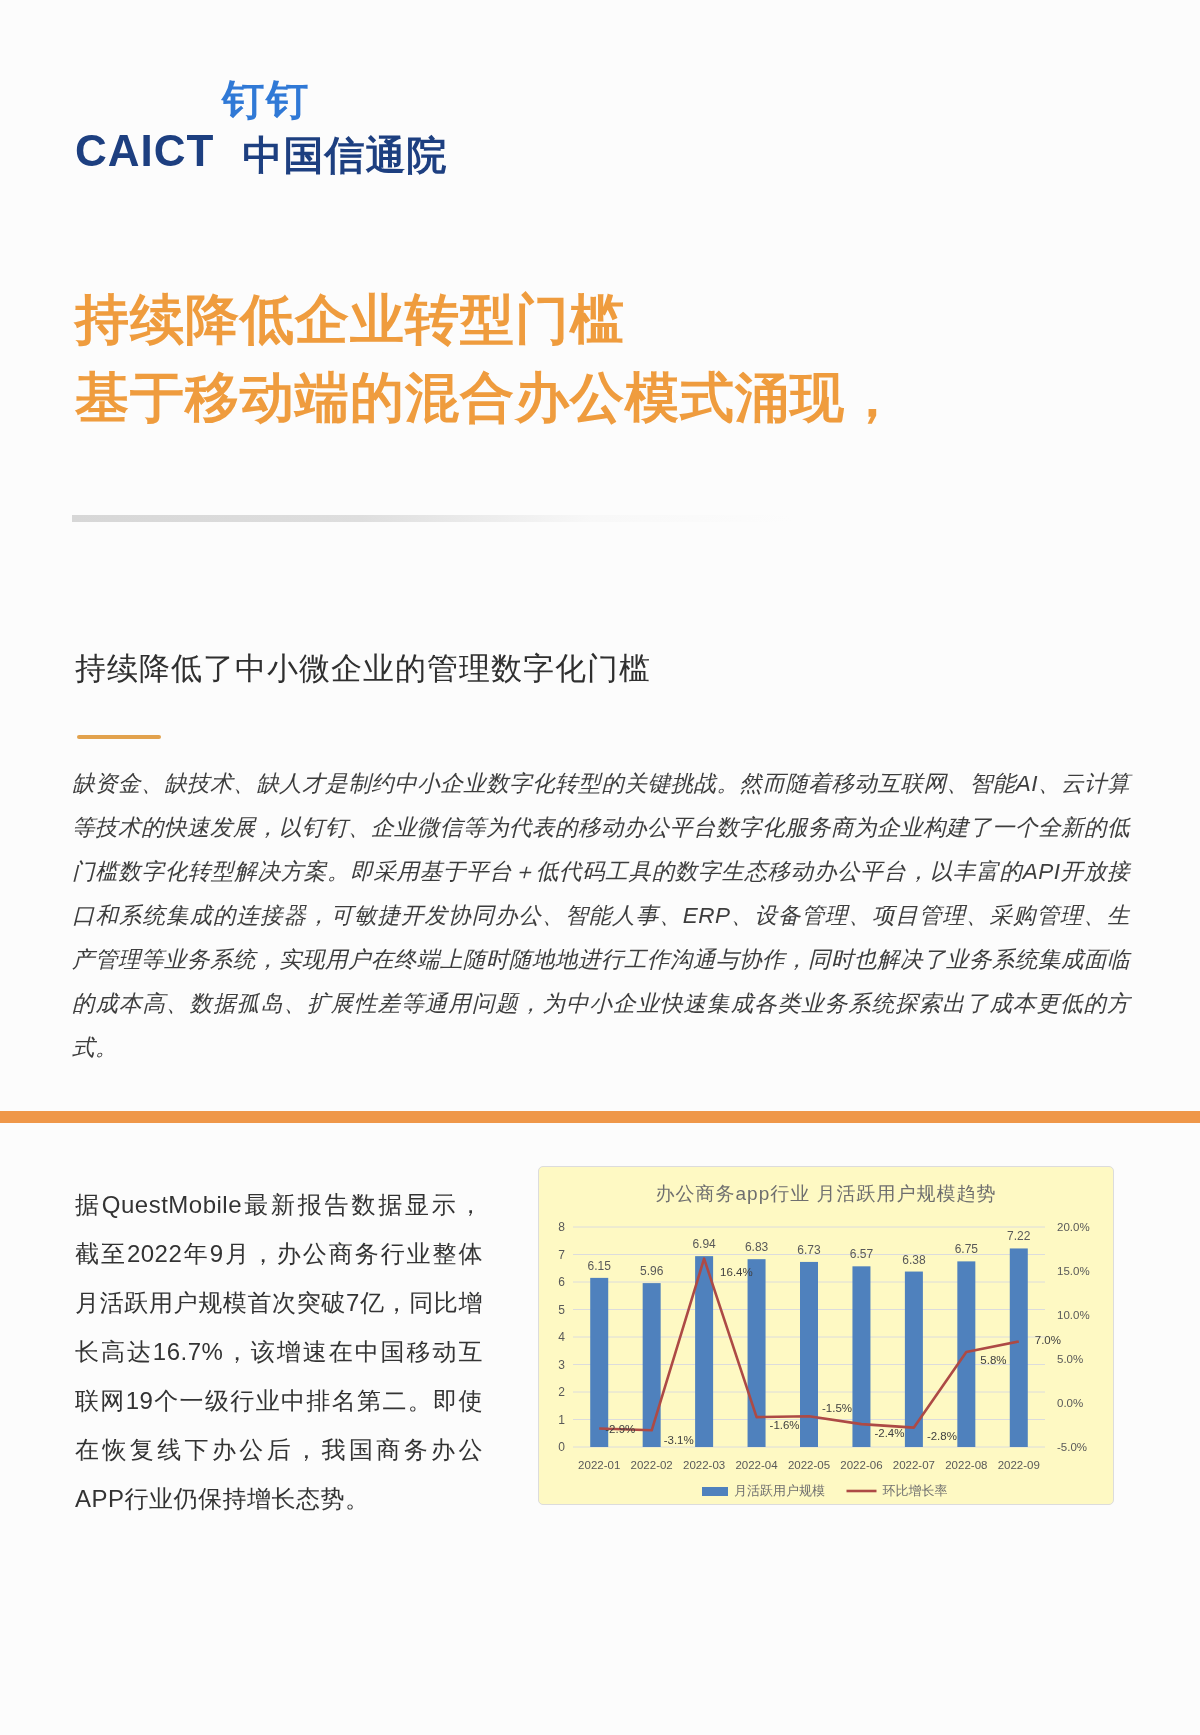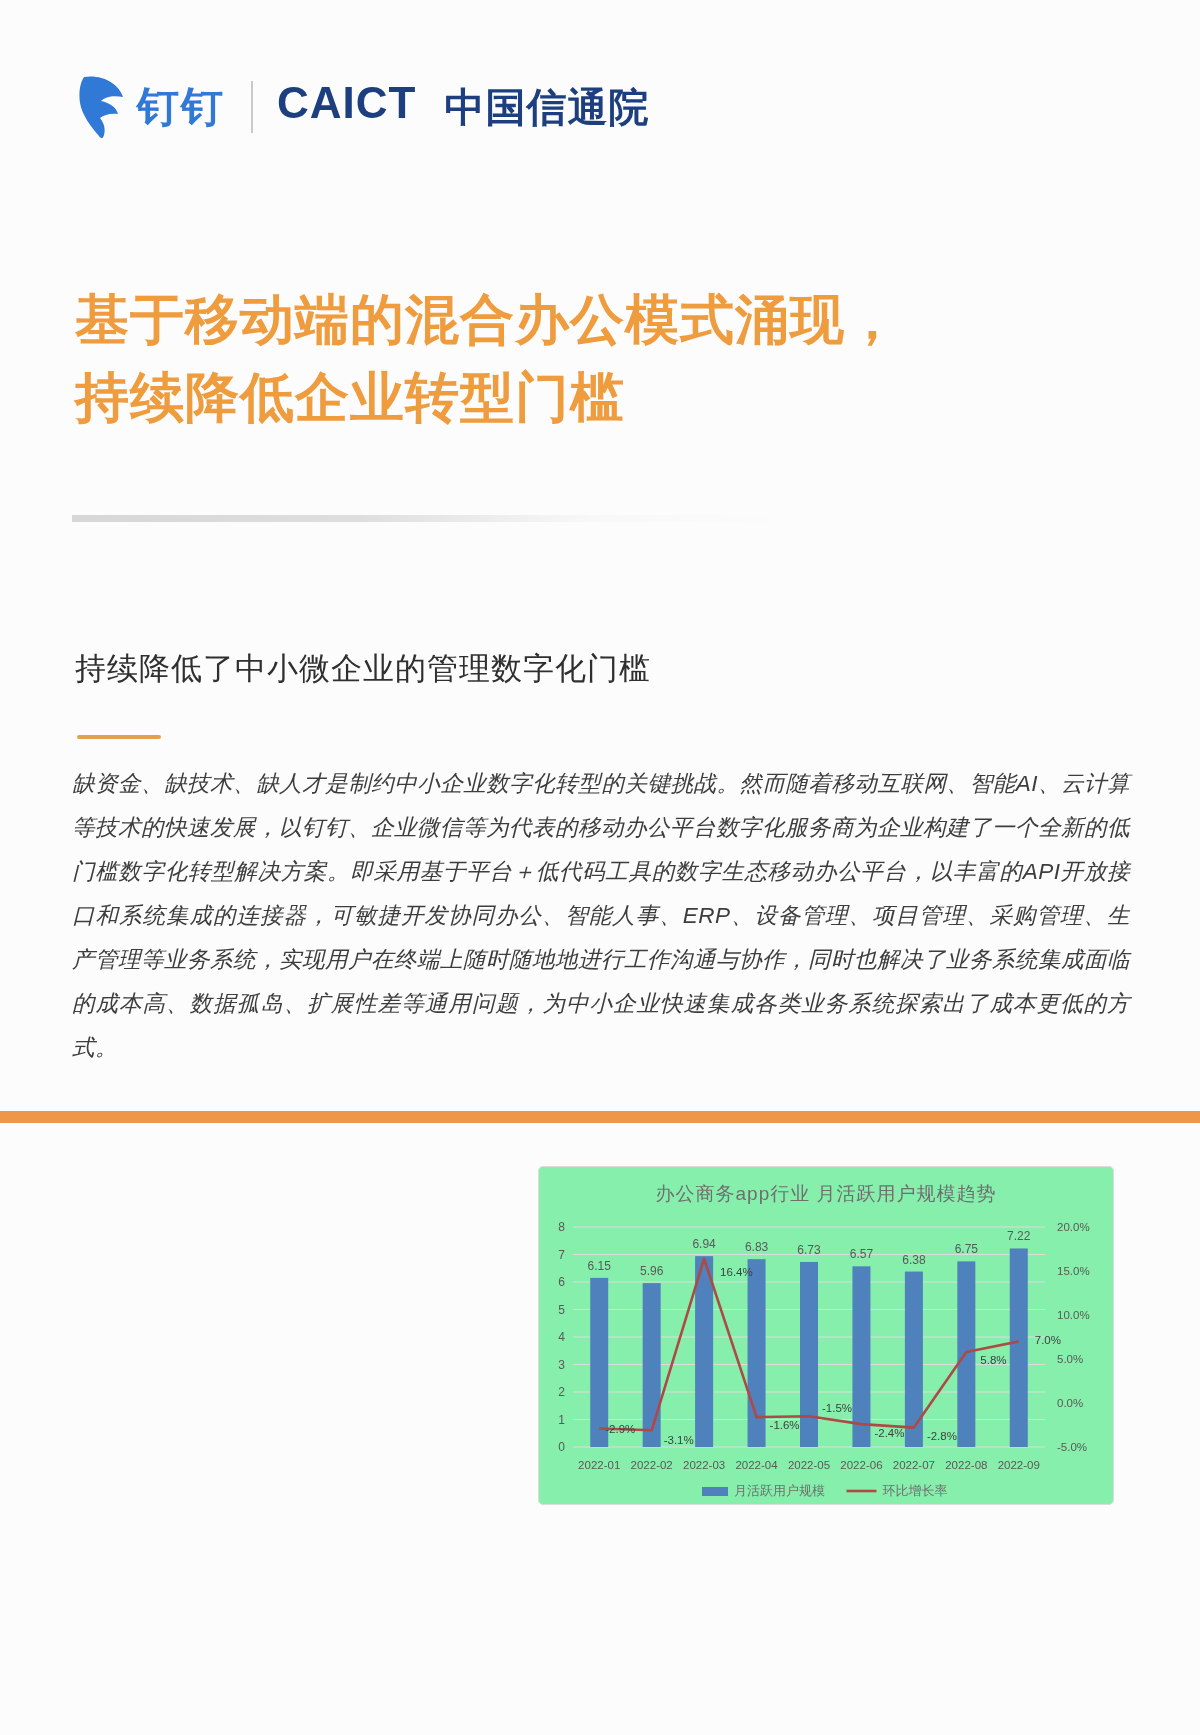--- a/index.html
+++ b/index.html
@@ -4,21 +4,21 @@
 <style>
   html,body{margin:0;padding:0;background:#ffffff;}
   .page{
     position:relative;
     width:1200px;height:1735px;
     background:#fcfcfc;
     font-family:"Liberation Sans","DejaVu Sans",sans-serif;
     overflow:hidden;
   }
   
-  .logo-row{position:absolute;left:75px;top:72px;display:flex;align-items:center;height:70px;}
+  .logo-row{position:absolute;left:75px;top:72px;display:flex;align-items:center;height:70px;flex-direction:column;}
   .dt-wing{width:52px;height:64px;display:block;}
   .dt-text{font-size:42px;font-weight:bold;color:#3079d6;margin-left:10px;letter-spacing:2px;}
   .logo-divider{width:2px;height:52px;background:#c9c9c9;margin:0 24px 0 26px;}
   .caict-wrap{display:flex;align-items:center;}
   .caict-acronym-box{display:flex;flex-direction:column;align-items:center;}
   .caict-acronym{font-size:44px;font-weight:bold;color:#1d3f80;letter-spacing:1px;line-height:1;}
   .caict-underline{height:5px;margin-top:4px;background:linear-gradient(to right,#1d3f80 0 52%,#e89a1e 52% 100%);}
   .caict-name{font-size:40px;font-weight:bold;color:#1d3f80;margin-left:28px;letter-spacing:1px;}
   
   .main-title{
@@ -43,21 +43,21 @@
   }
   
   .orange-band{position:absolute;left:0;top:1111px;width:1200px;height:12px;background:#ef9749;}
   
   .highlight-text{
     position:absolute;left:75px;top:1180px;width:408px;
     font-size:24px;color:#333;line-height:49px;text-align:justify;letter-spacing:0.5px;
   }
   .chart-card{
     position:absolute;left:538px;top:1166px;width:576px;height:339px;
-    background:#86efac;border:1px solid #dcdcdc;border-radius:5px;box-sizing:border-box;
+    background:#fef9c3;border:1px solid #dcdcdc;border-radius:5px;box-sizing:border-box;
   }
   .chart-title{
     position:absolute;left:0;top:14px;width:100%;text-align:center;
     font-size:19px;color:#6f6f6f;letter-spacing:1px;
   }
   .chart-svg{position:absolute;left:0;top:42px;}
   
   .conclusion{
     position:absolute;left:72px;top:1537px;width:1060px;
     font-size:22.5px;color:#3d3d3d;line-height:46px;text-align:justify;letter-spacing:0.5px;
@@ -77,31 +77,32 @@
     <span class="caict-wrap">
       <span class="caict-acronym-box">
         <span class="caict-acronym">CAICT</span>
         <span class="caict-underline"></span>
       </span>
       <span class="caict-name">中国信通院</span>
     </span>
   </div>
 
   <div class="main-title">
+    <div>持续降低企业转型门槛</div>
     <div>基于移动端的混合办公模式涌现，</div>
-    <div>持续降低企业转型门槛</div>
   </div>
   <div class="title-rule"></div>
 
   <div class="section-heading">持续降低了中小微企业的管理数字化门槛</div>
   <div class="section-underline"></div>
   <div class="section-body">缺资金、缺技术、缺人才是制约中小企业数字化转型的关键挑战。然而随着移动互联网、智能AI、云计算等技术的快速发展，以钉钉、企业微信等为代表的移动办公平台数字化服务商为企业构建了一个全新的低门槛数字化转型解决方案。即采用基于平台＋低代码工具的数字生态移动办公平台，以丰富的API开放接口和系统集成的连接器，可敏捷开发协同办公、智能人事、ERP、设备管理、项目管理、采购管理、生产管理等业务系统，实现用户在终端上随时随地地进行工作沟通与协作，同时也解决了业务系统集成面临的成本高、数据孤岛、扩展性差等通用问题，为中小企业快速集成各类业务系统探索出了成本更低的方式。</div>
 
   <div class="orange-band"></div>
 
+  <div class="highlight-text">据QuestMobile最新报告数据显示，截至2022年9月，办公商务行业整体月活跃用户规模首次突破7亿，同比增长高达16.7%，该增速在中国移动互联网19个一级行业中排名第二。即使在恢复线下办公后，我国商务办公APP行业仍保持增长态势。</div>
 
   <div class="chart-card">
     <div class="chart-title">办公商务app行业 月活跃用户规模趋势</div>
     <svg class="chart-svg" width="574" height="295" viewBox="0 0 574 295" aria-hidden="true">
         <line x1="34" y1="238" x2="506" y2="238" stroke="#dcdcdc" stroke-width="1"></line>
         <text x="26" y="242" text-anchor="end" font-size="12" fill="#595959">0</text>
         <line x1="34" y1="210.5" x2="506" y2="210.5" stroke="#dcdcdc" stroke-width="1"></line>
         <text x="26" y="214.5" text-anchor="end" font-size="12" fill="#595959">1</text>
         <line x1="34" y1="183" x2="506" y2="183" stroke="#dcdcdc" stroke-width="1"></line>
         <text x="26" y="187" text-anchor="end" font-size="12" fill="#595959">2</text>

